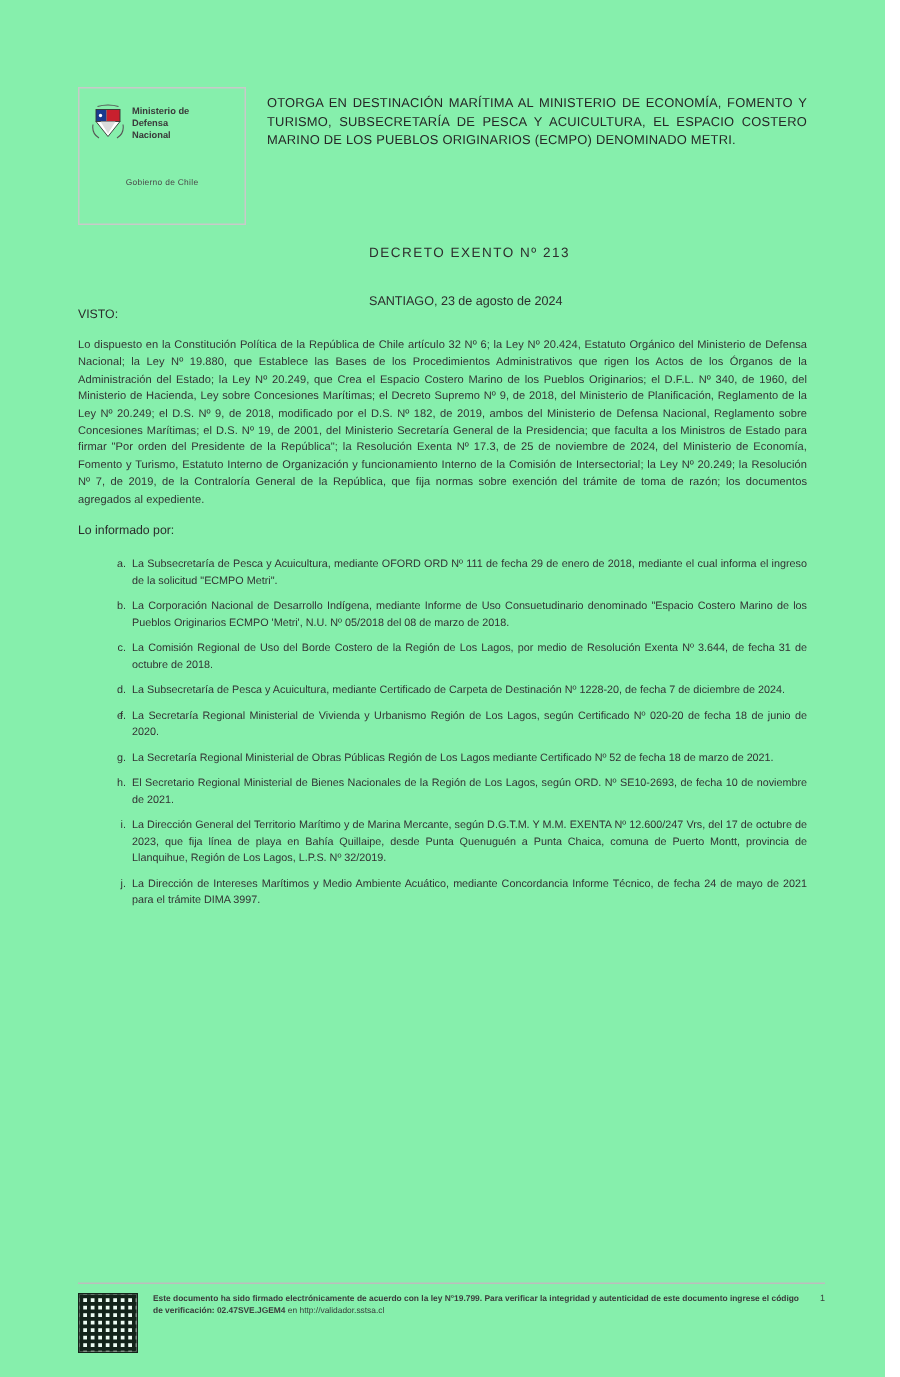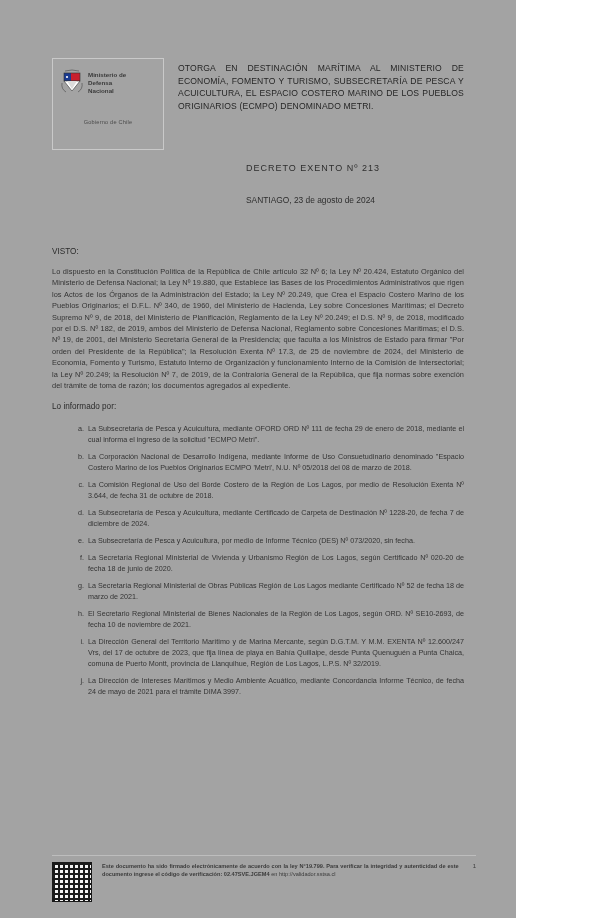--- a/index.html
+++ b/index.html
@@ -10,23 +10,23 @@
   body {
     width: 600px;
     height: 918px;
     font-family: "Liberation Sans", sans-serif;
     color: #2b2b2b;
     position: relative;
     overflow: hidden;
   }
   .page {
     position: relative;
-    width: 516px;
+    width: 590px;
     height: 918px;
-    background: #a3a3a3;
+    background: #86efac;
     box-sizing: border-box;
     padding: 58px 52px 12px 52px;
   }
 
   
   .header {
     display: flex;
     align-items: flex-start;
     gap: 14px;
   }
@@ -90,21 +90,20 @@
   }
   .fecha {
     margin-top: 22px;
     font-size: 8.4px;
     color: #2e2e2e;
     padding-left: 194px;
   }
 
   
   .visto {
-    margin-top: 42px;
     font-size: 8.2px;
     color: #2b2b2b;
   }
   .para {
     margin-top: 10px;
     font-size: 7.4px;
     line-height: 11.4px;
     text-align: justify;
     color: #333;
     letter-spacing: .05px;
@@ -220,21 +219,21 @@
   <div class="visto">VISTO:</div>
   <div class="para">Lo dispuesto en la Constitución Política de la República de Chile artículo 32 Nº 6; la Ley Nº 20.424, Estatuto Orgánico del Ministerio de Defensa Nacional; la Ley Nº 19.880, que Establece las Bases de los Procedimientos Administrativos que rigen los Actos de los Órganos de la Administración del Estado; la Ley Nº 20.249, que Crea el Espacio Costero Marino de los Pueblos Originarios; el D.F.L. Nº 340, de 1960, del Ministerio de Hacienda, Ley sobre Concesiones Marítimas; el Decreto Supremo Nº 9, de 2018, del Ministerio de Planificación, Reglamento de la Ley Nº 20.249; el D.S. Nº 9, de 2018, modificado por el D.S. Nº 182, de 2019, ambos del Ministerio de Defensa Nacional, Reglamento sobre Concesiones Marítimas; el D.S. Nº 19, de 2001, del Ministerio Secretaría General de la Presidencia; que faculta a los Ministros de Estado para firmar "Por orden del Presidente de la República"; la Resolución Exenta Nº 17.3, de 25 de noviembre de 2024, del Ministerio de Economía, Fomento y Turismo, Estatuto Interno de Organización y funcionamiento Interno de la Comisión de Intersectorial; la Ley Nº 20.249; la Resolución Nº 7, de 2019, de la Contraloría General de la República, que fija normas sobre exención del trámite de toma de razón; los documentos agregados al expediente.</div>
 
   <div class="informado">Lo informado por:</div>
 
   <ol class="items">
     <li><span class="marker">a.</span><span>La Subsecretaría de Pesca y Acuicultura, mediante OFORD ORD Nº 111 de fecha 29 de enero de 2018, mediante el cual informa el ingreso de la solicitud "ECMPO Metri".</span></li>
     <li><span class="marker">b.</span><span>La Corporación Nacional de Desarrollo Indígena, mediante Informe de Uso Consuetudinario denominado "Espacio Costero Marino de los Pueblos Originarios ECMPO 'Metri', N.U. Nº 05/2018 del 08 de marzo de 2018.</span></li>
     <li><span class="marker">c.</span><span>La Comisión Regional de Uso del Borde Costero de la Región de Los Lagos, por medio de Resolución Exenta Nº 3.644, de fecha 31 de octubre de 2018.</span></li>
     <li><span class="marker">d.</span><span>La Subsecretaría de Pesca y Acuicultura, mediante Certificado de Carpeta de Destinación Nº 1228-20, de fecha 7 de diciembre de 2024.</span></li>
-    <li><span class="marker">e.</span><span>La Subsecretaría de Pesca y Acuicultura, por medio de Informe Técnico (DES) Nº 073/2020, sin fecha.</span></li>
+    <li><span class="marker">e.</span></li>
     <li><span class="marker">f.</span><span>La Secretaría Regional Ministerial de Vivienda y Urbanismo Región de Los Lagos, según Certificado Nº 020-20 de fecha 18 de junio de 2020.</span></li>
     <li><span class="marker">g.</span><span>La Secretaría Regional Ministerial de Obras Públicas Región de Los Lagos mediante Certificado Nº 52 de fecha 18 de marzo de 2021.</span></li>
     <li><span class="marker">h.</span><span>El Secretario Regional Ministerial de Bienes Nacionales de la Región de Los Lagos, según ORD. Nº SE10-2693, de fecha 10 de noviembre de 2021.</span></li>
     <li><span class="marker">i.</span><span>La Dirección General del Territorio Marítimo y de Marina Mercante, según D.G.T.M. Y M.M. EXENTA Nº 12.600/247 Vrs, del 17 de octubre de 2023, que fija línea de playa en Bahía Quillaipe, desde Punta Quenuguén a Punta Chaica, comuna de Puerto Montt, provincia de Llanquihue, Región de Los Lagos, L.P.S. Nº 32/2019.</span></li>
     <li><span class="marker">j.</span><span>La Dirección de Intereses Marítimos y Medio Ambiente Acuático, mediante Concordancia Informe Técnico, de fecha 24 de mayo de 2021 para el trámite DIMA 3997.</span></li>
   </ol>
 
   <div class="footer">
     <div class="qr"></div>
     <div class="foot-text">

